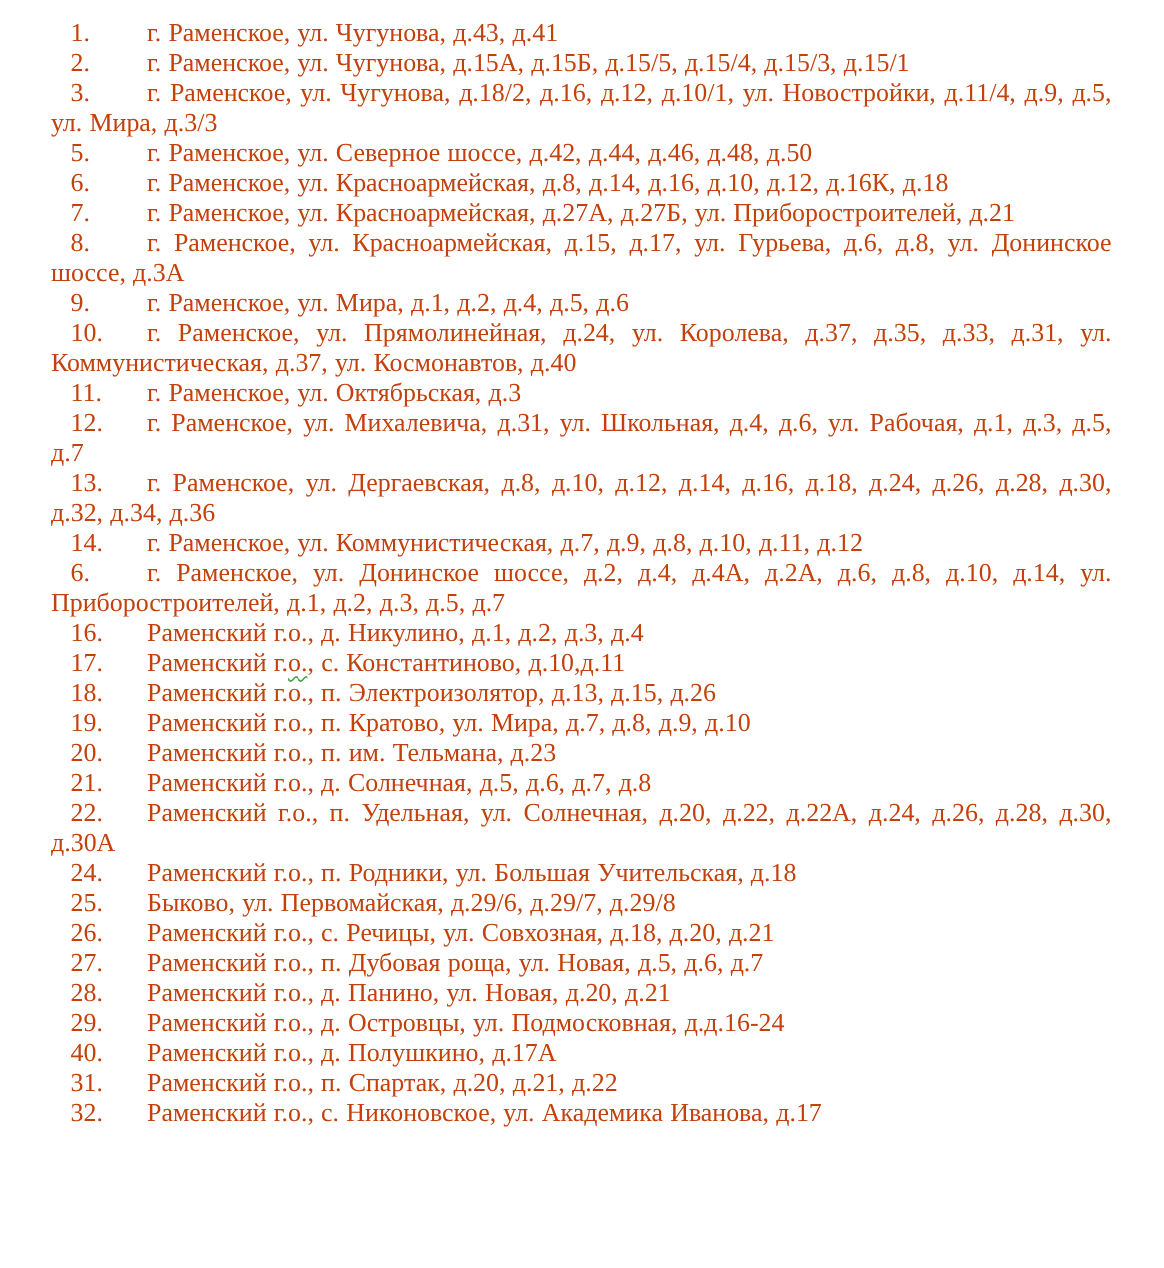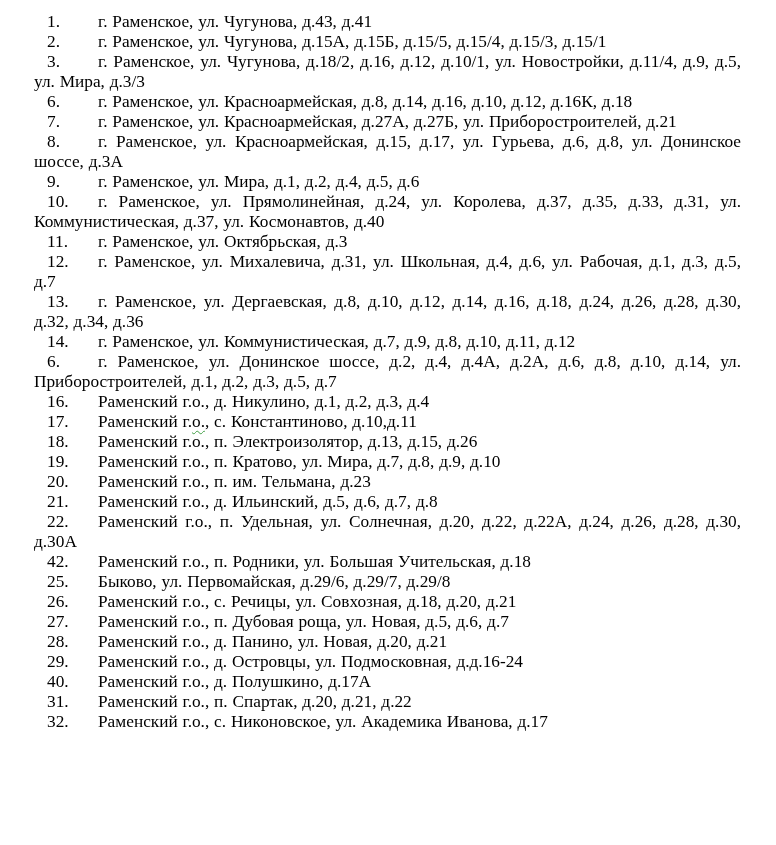--- a/index.html
+++ b/index.html
@@ -11,21 +11,21 @@
     position: relative;
     width: 776px;
     height: 845px;
     background: #ffffff;
     overflow: hidden;
     box-sizing: border-box;
     padding: 12px 35px 0 34px;
     font-family: "Liberation Serif", "DejaVu Serif", serif;
     font-size: 17.3px;
     line-height: 20px;
-    color: #000000;
+    color: #c2410c;
   }
   p.item {
     margin: 0;
     padding: 0;
     text-align: justify;
     text-indent: 13px;
     word-spacing: 0.5px;
   }
   .num {
     display: inline-block;
@@ -41,38 +41,39 @@
   }
 </style>
 </head>
 <body>
 
 <div class="page">
   <div id="address-list">
       <p class="item"><span class="num">1.</span><span>г. Раменское, ул. Чугунова, д.43, д.41</span></p>
       <p class="item"><span class="num">2.</span><span>г. Раменское, ул. Чугунова, д.15А, д.15Б, д.15/5, д.15/4, д.15/3, д.15/1</span></p>
       <p class="item"><span class="num">3.</span><span>г. Раменское, ул. Чугунова, д.18/2, д.16, д.12, д.10/1, ул. Новостройки, д.11/4, д.9, д.5, ул. Мира, д.3/3</span></p>
+      <p class="item"><span class="num">5.</span><span>г. Раменское, ул. Северное шоссе, д.42, д.44, д.46, д.48, д.50</span></p>
       <p class="item"><span class="num">6.</span><span>г. Раменское, ул. Красноармейская, д.8, д.14, д.16, д.10, д.12, д.16К, д.18</span></p>
       <p class="item"><span class="num">7.</span><span>г. Раменское, ул. Красноармейская, д.27А, д.27Б, ул. Приборостроителей, д.21</span></p>
       <p class="item"><span class="num">8.</span><span>г. Раменское, ул. Красноармейская, д.15, д.17, ул. Гурьева, д.6, д.8, ул. Донинское шоссе, д.3А</span></p>
       <p class="item"><span class="num">9.</span><span>г. Раменское, ул. Мира, д.1, д.2, д.4, д.5, д.6</span></p>
       <p class="item"><span class="num">10.</span><span>г. Раменское, ул. Прямолинейная, д.24, ул. Королева, д.37, д.35, д.33, д.31, ул. Коммунистическая, д.37, ул. Космонавтов, д.40</span></p>
       <p class="item"><span class="num">11.</span><span>г. Раменское, ул. Октябрьская, д.3</span></p>
       <p class="item"><span class="num">12.</span><span>г. Раменское, ул. Михалевича, д.31, ул. Школьная, д.4, д.6, ул. Рабочая, д.1, д.3, д.5, д.7</span></p>
       <p class="item"><span class="num">13.</span><span>г. Раменское, ул. Дергаевская, д.8, д.10, д.12, д.14, д.16, д.18, д.24, д.26, д.28, д.30, д.32, д.34, д.36</span></p>
       <p class="item"><span class="num">14.</span><span>г. Раменское, ул. Коммунистическая, д.7, д.9, д.8, д.10, д.11, д.12</span></p>
       <p class="item"><span class="num">6.</span><span>г. Раменское, ул. Донинское шоссе, д.2, д.4, д.4А, д.2А, д.6, д.8, д.10, д.14, ул. Приборостроителей, д.1, д.2, д.3, д.5, д.7</span></p>
       <p class="item"><span class="num">16.</span><span>Раменский г.о., д. Никулино, д.1, д.2, д.3, д.4</span></p>
       <p class="item"><span class="num">17.</span><span>Раменский г.<span class="spellcheck">о.</span>, с. Константиново, д.10,д.11</span></p>
       <p class="item"><span class="num">18.</span><span>Раменский г.о., п. Электроизолятор, д.13, д.15, д.26</span></p>
       <p class="item"><span class="num">19.</span><span>Раменский г.о., п. Кратово, ул. Мира, д.7, д.8, д.9, д.10</span></p>
       <p class="item"><span class="num">20.</span><span>Раменский г.о., п. им. Тельмана, д.23</span></p>
-      <p class="item"><span class="num">21.</span><span>Раменский г.о., д. Ильинский, д.5, д.6, д.7, д.8</span></p>
+      <p class="item"><span class="num">21.</span><span>Раменский г.о., д. Солнечная, д.5, д.6, д.7, д.8</span></p>
       <p class="item"><span class="num">22.</span><span>Раменский г.о., п. Удельная, ул. Солнечная, д.20, д.22, д.22А, д.24, д.26, д.28, д.30, д.30А</span></p>
-      <p class="item"><span class="num">42.</span><span>Раменский г.о., п. Родники, ул. Большая Учительская, д.18</span></p>
+      <p class="item"><span class="num">24.</span><span>Раменский г.о., п. Родники, ул. Большая Учительская, д.18</span></p>
       <p class="item"><span class="num">25.</span><span>Быково, ул. Первомайская, д.29/6, д.29/7, д.29/8</span></p>
       <p class="item"><span class="num">26.</span><span>Раменский г.о., с. Речицы, ул. Совхозная, д.18, д.20, д.21</span></p>
       <p class="item"><span class="num">27.</span><span>Раменский г.о., п. Дубовая роща, ул. Новая, д.5, д.6, д.7</span></p>
       <p class="item"><span class="num">28.</span><span>Раменский г.о., д. Панино, ул. Новая, д.20, д.21</span></p>
       <p class="item"><span class="num">29.</span><span>Раменский г.о., д. Островцы, ул. Подмосковная, д.д.16-24</span></p>
       <p class="item"><span class="num">40.</span><span>Раменский г.о., д. Полушкино, д.17А</span></p>
       <p class="item"><span class="num">31.</span><span>Раменский г.о., п. Спартак, д.20, д.21, д.22</span></p>
       <p class="item"><span class="num">32.</span><span>Раменский г.о., с. Никоновское, ул. Академика Иванова, д.17</span></p>
     </div>
 </div>

